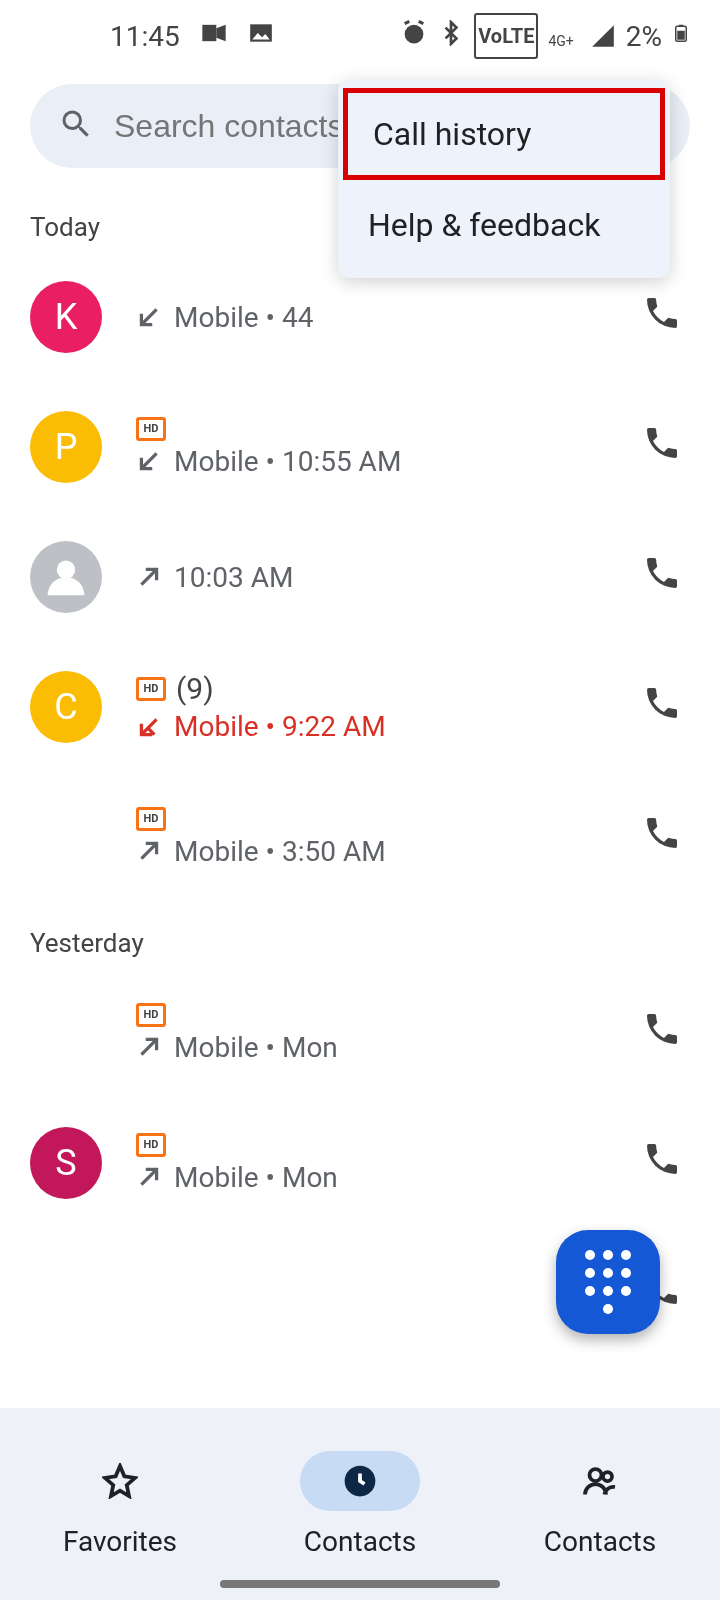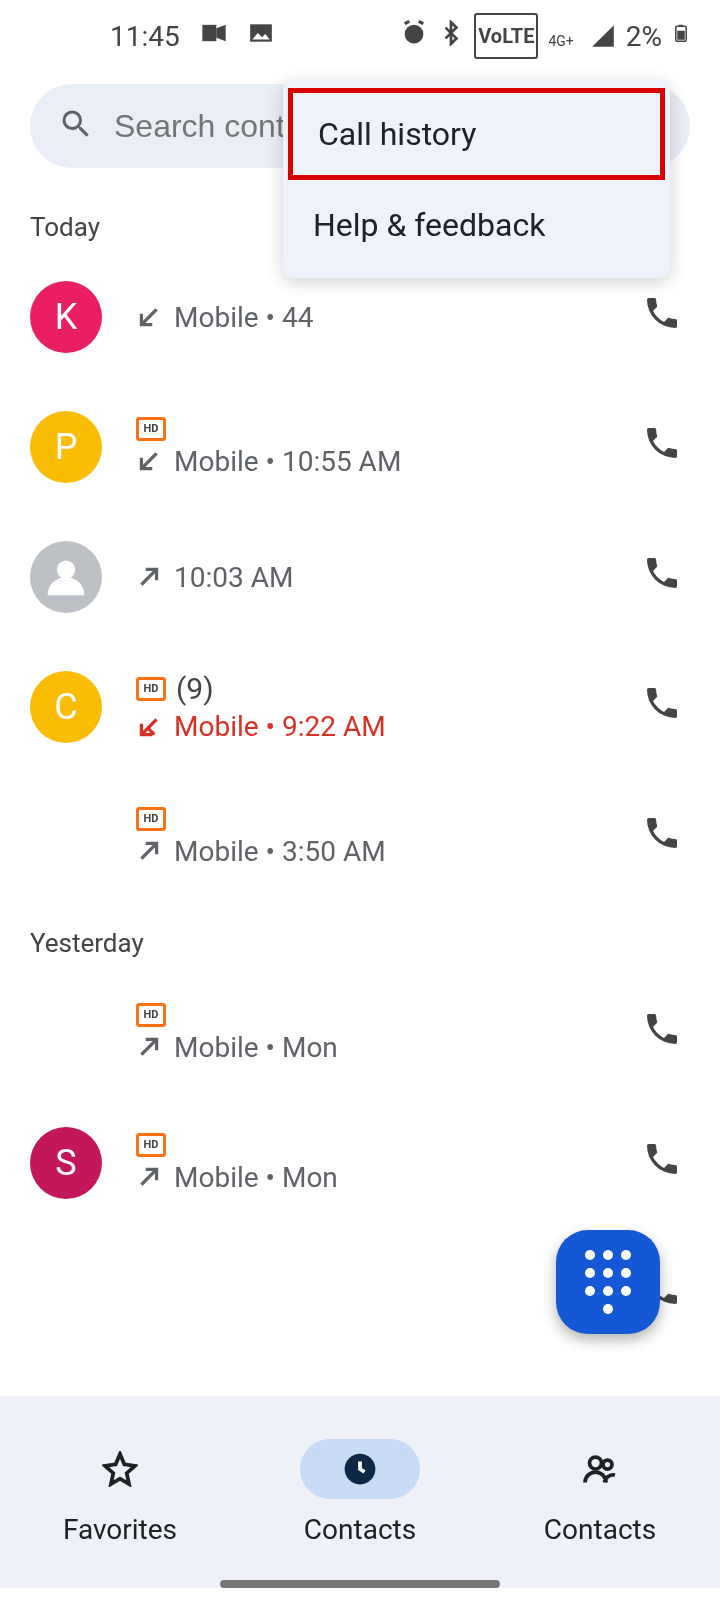--- a/index.html
+++ b/index.html
@@ -30,32 +30,32 @@
     .hd-badge { width:30px; height:24px; border:3px solid #f97316; border-radius:3px; font-size:11px; font-weight:700; display:flex; align-items:center; justify-content:center; color:#444; }
     .count { font-size:30px; color:#444; }
     .row-sub { display:flex; align-items:center; gap:12px; font-size:28px; color:#5f6368; }
     .row-sub.missed { color:#d93025; }
     .arrow { width:26px; height:26px; display:flex; align-items:center; justify-content:center; }
     .arrow svg { width:26px; height:26px; }
     .call-btn { width:48px; height:48px; margin-left:12px; }
     .call-btn svg { width:40px; height:40px; fill:#444; }
 
     
-    .menu { position:absolute; top:80px; right:50px; width:387px; background:#eef2fb; border-radius:10px; box-shadow:0 4px 18px rgba(0,0,0,.18); padding:8px 0; z-index:50; }
+    .menu { position:absolute; top:80px; right:50px; width:332px; background:#eef2fb; border-radius:10px; box-shadow:0 4px 18px rgba(0,0,0,.18); padding:8px 0; z-index:50; }
     .menu-item { padding:26px 30px; font-size:32px; color:#202124; }
     .menu-item.highlight { border:5px solid #d90000; margin:0 5px; padding:22px 25px; }
 
     
     .fab { position:absolute; right:60px; bottom:266px; width:104px; height:104px; border-radius:32px; background:#1558d6; display:flex; align-items:center; justify-content:center; box-shadow:0 6px 14px rgba(0,0,0,.3); }
     .dialpad { display:grid; grid-template-columns:repeat(3,10px); grid-template-rows:repeat(4,10px); gap:8px; }
     .dialpad span { width:10px; height:10px; background:#fff; border-radius:50%; }
     .dialpad span:nth-child(10){ grid-column:2; }
 
     
-    .bottomnav { position:absolute; bottom:12px; height:192px; width:100%; background:#eef1f8; display:flex;margin-top:46px; }
+    .bottomnav { position:absolute; bottom:0; height:192px; width:100%; background:#eef1f8; display:flex;margin-top:46px; }
     .nav-item { flex:1; display:flex; flex-direction:column; align-items:center; justify-content:center; gap:14px; font-size:28px; color:#202124; }
     .nav-icon { width:120px; height:60px; border-radius:30px; display:flex; align-items:center; justify-content:center; }
     .nav-item.active .nav-icon { background:#c7dbf5; }
     .nav-icon svg { width:36px; height:36px; fill:none; stroke:#202124; stroke-width:2.5; }
     .nav-item.active .nav-icon svg { fill:#0d2745; stroke:#0d2745; }
     .gesture-bar { position:absolute; bottom:12px; left:50%; transform:translateX(-50%); width:280px; height:8px; border-radius:4px; background:#777; }
   </style>
 </head>
 <body>
 <div class="screen">

